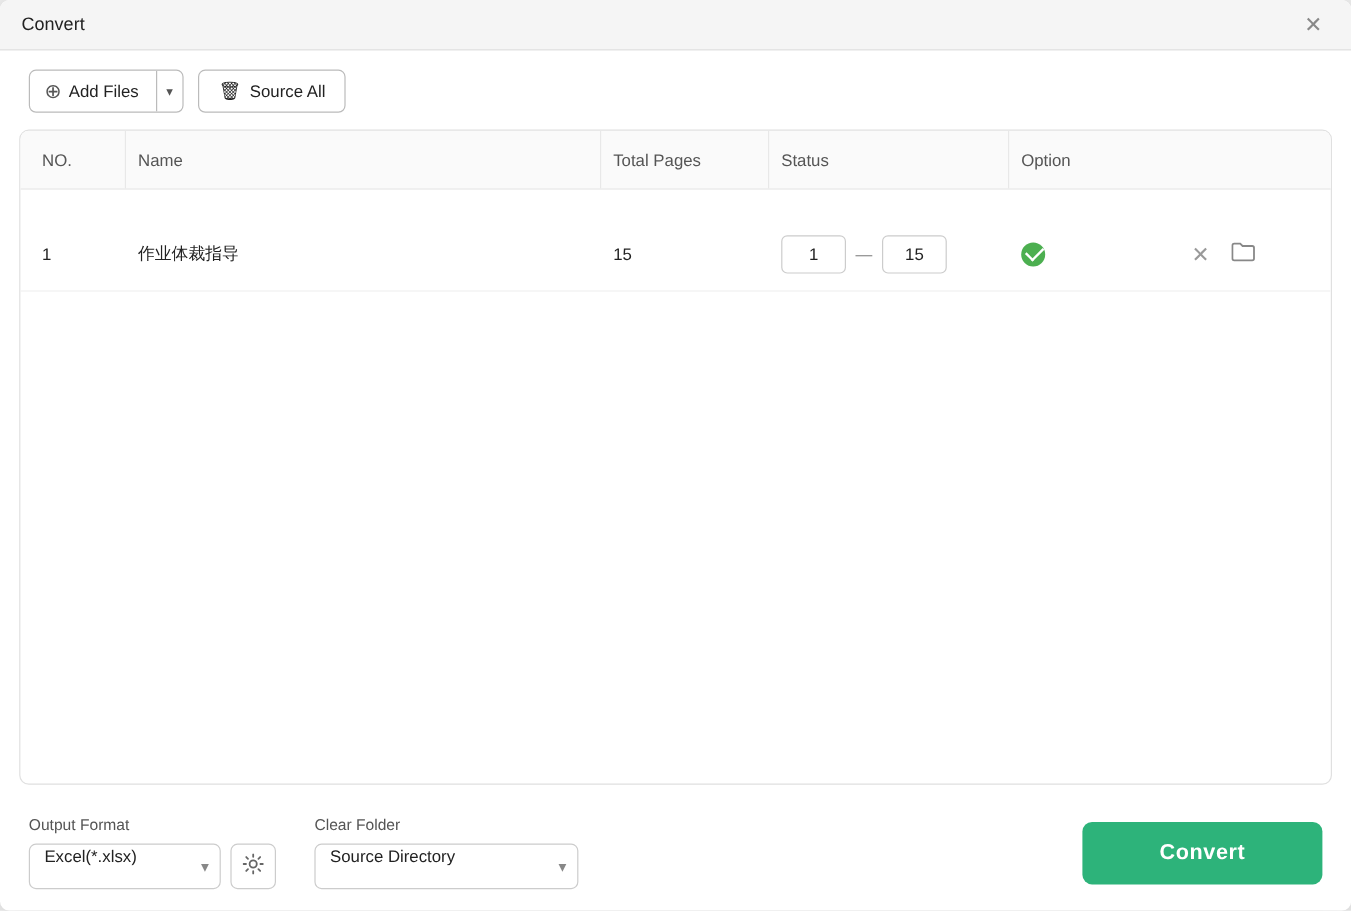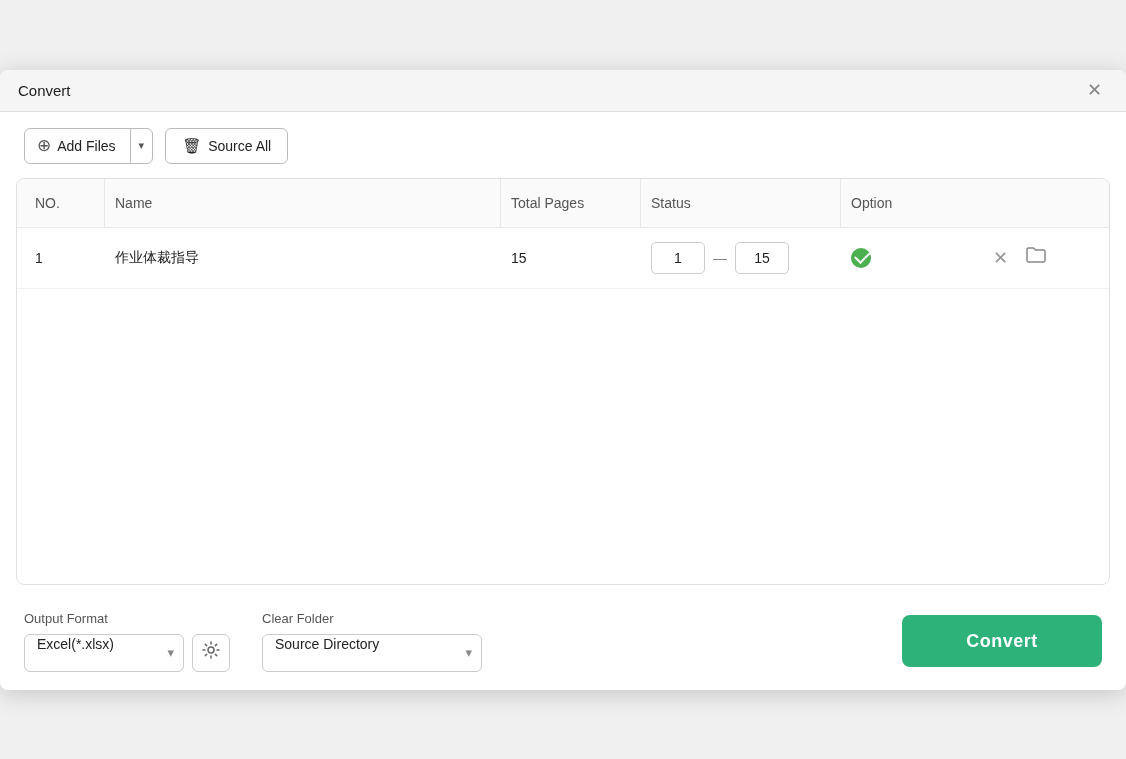--- a/index.html
+++ b/index.html
@@ -6,21 +6,21 @@
     body {
       font-family: -apple-system, BlinkMacSystemFont, "Segoe UI", Arial, sans-serif;
       background: #f0f0f0;
       display: flex;
       align-items: center;
       justify-content: center;
       min-height: 100vh;
     }
     .window {
       width: 1126px;
-      height: 620px;
+      height: 759px;
       background: #ffffff;
       border-radius: 8px;
       box-shadow: 0 4px 24px rgba(0,0,0,0.18);
       display: flex;
       flex-direction: column;
       overflow: hidden;
     }
     .title-bar {
       background: #f5f5f5;
       border-bottom: 1px solid #e0e0e0;
@@ -104,20 +104,21 @@
     }
 
     .table-area {
       flex: 1;
       margin: 0 16px 12px 16px;
       border: 1.5px solid #e0e0e0;
       border-radius: 8px;
       overflow: hidden;
       display: flex;
       flex-direction: column;
+      gap: 24px;
     }
     .table-header {
       display: grid;
       grid-template-columns: 80px 1fr 140px 200px 140px 120px;
       background: #fafafa;
       border-bottom: 1.5px solid #e8e8e8;
       padding: 0 8px;
     }
     .th {
       padding: 16px 10px;

